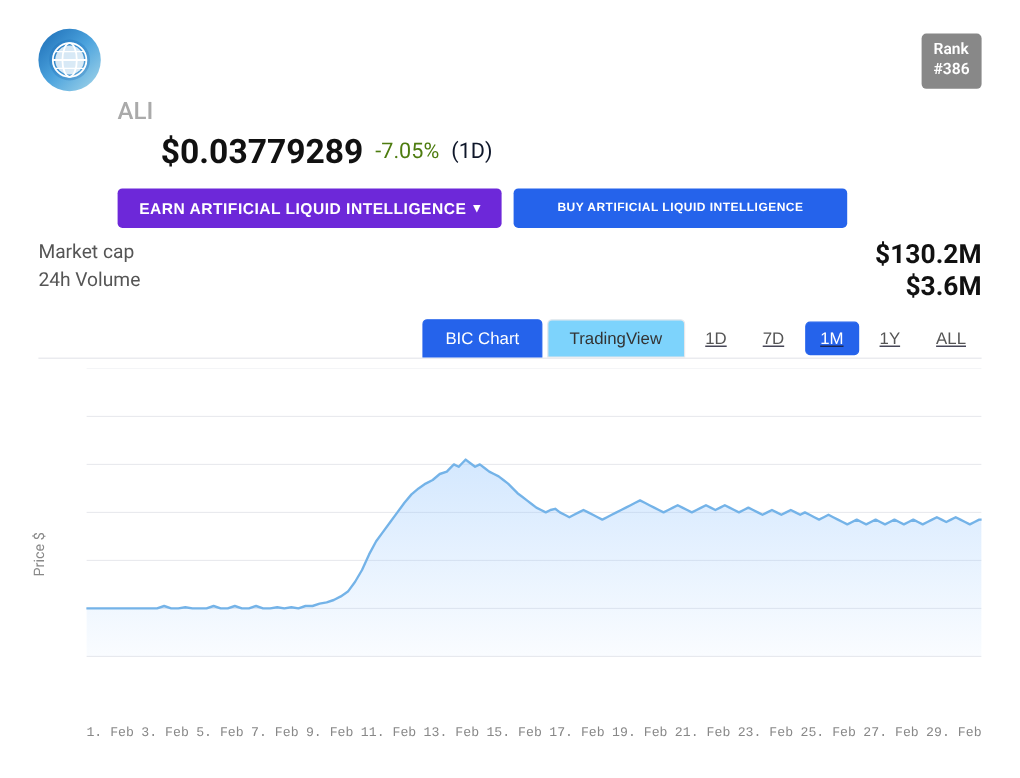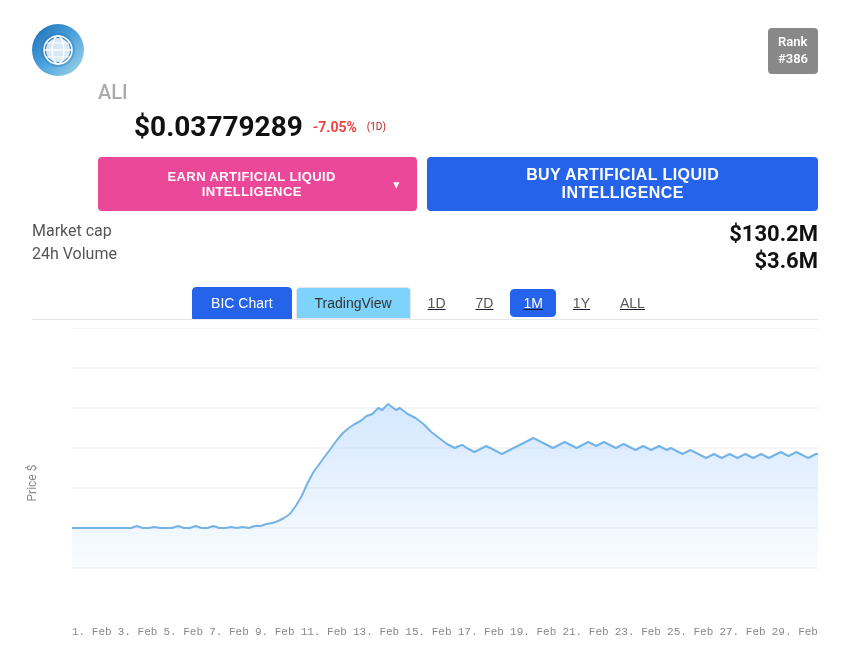--- a/index.html
+++ b/index.html
@@ -76,40 +76,40 @@
       gap: 10px;
     }
 
     .price-value {
       font-size: 28px;
       font-weight: 700;
       color: #111;
     }
 
     .price-change {
-      font-size: 14px;
-      font-weight: 700;
-      color: #ef4444;
+      font-size: 18px;
+      font-weight: 400;
+      color: #4d7c0f;
     }
 
     .price-period {
-      font-size: 10px;
-      color: #b91c1c;
+      font-size: 18px;
+      color: #0f172a;
       font-weight: 400;
     }
 
     .action-buttons {
       margin-left: 66px;
       margin-top: 14px;
       display: flex;
       gap: 10px;
     }
 
     .btn-earn {
-      background: #ec4899;
+      background: #6d28d9;
       color: #fff;
       border: none;
       border-radius: 4px;
       padding: 9px 18px;
       font-size: 13px;
       font-weight: 700;
       cursor: pointer;
       display: flex;
       align-items: center;
       gap: 6px;
@@ -121,21 +121,21 @@
     .btn-earn .chevron {
       font-size: 11px;
     }
 
     .btn-buy {
       background: #2563eb;
       color: #fff;
       border: none;
       border-radius: 4px;
       padding: 9px 36px;
-      font-size: 16px;
+      font-size: 10px;
       font-weight: 700;
       cursor: pointer;
       text-transform: uppercase;
       letter-spacing: 0.4px;
     }
 
     .market-stats {
       margin-top: 10px;
       display: flex;
       justify-content: space-between;
@@ -163,21 +163,21 @@
 
     .stat-value {
       font-size: 22px;
       font-weight: 700;
       color: #111;
     }
 
     .chart-controls {
       margin-top: 14px;
       display: flex;
-      justify-content: center;
+      justify-content: flex-end;
       align-items: center;
       border-bottom: 1px solid #e5e7eb;
       padding-bottom: 0;
     }
 
     .chart-tabs {
       display: flex;
       gap: 0;
     }
 

